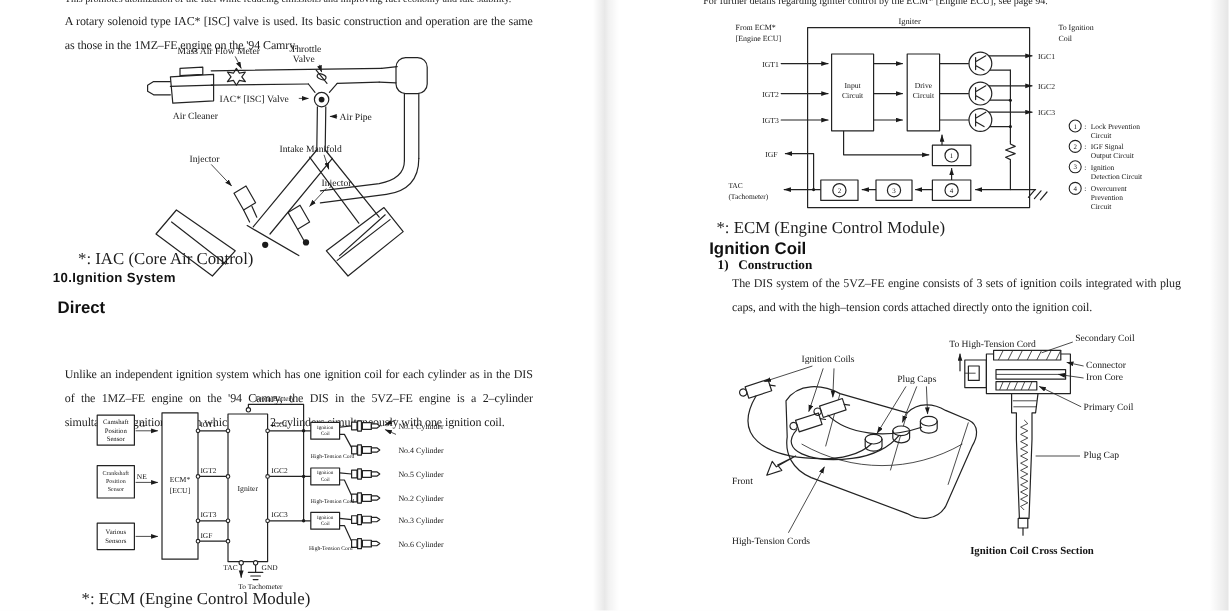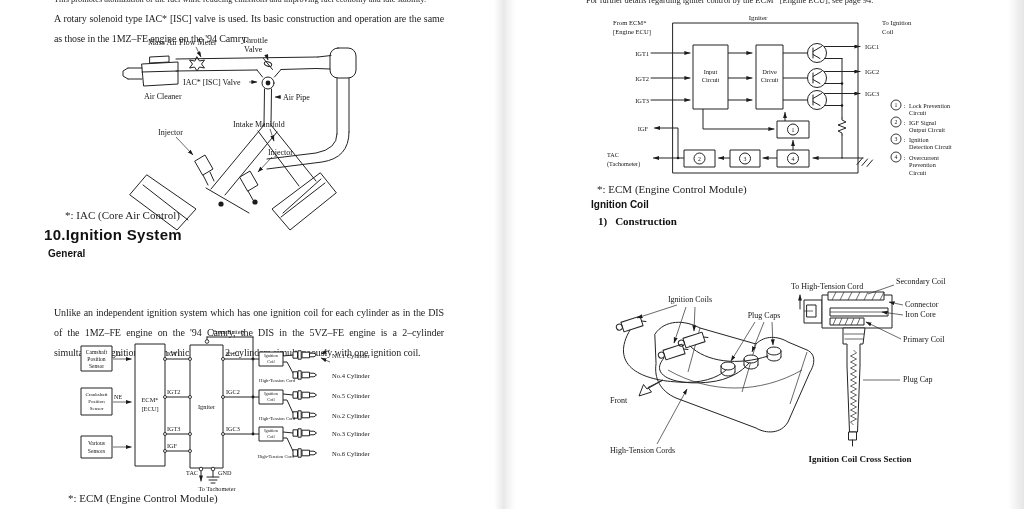--- a/index.html
+++ b/index.html
@@ -5,23 +5,23 @@
   html,body{margin:0;padding:0;background:#ffffff;}
   #stage{position:relative;width:1024px;height:509px;background:#fdfdfd;overflow:hidden;
          font-family:"Liberation Serif",serif;color:#1c1c1c;}
   .page{position:absolute;top:0;height:509px;background:#ffffff;}
   .gutter{position:absolute;top:0;height:509px;pointer-events:none;
           background:linear-gradient(to right,rgba(0,0,0,0) 0%,rgba(0,0,0,0.09) 45%,rgba(0,0,0,0.05) 62%,rgba(0,0,0,0) 100%);}
   .edge-right{position:absolute;top:0;height:509px;pointer-events:none;
           background:linear-gradient(to right,rgba(0,0,0,0) 0%,rgba(0,0,0,0.10) 100%);}
   .para{position:absolute;text-align:justify;font-size:10px;line-height:20px;letter-spacing:-0.1px;color:#1e1e1e;}
   .cutline{position:absolute;font-size:8.4px;white-space:nowrap;color:#222;}
-  .h-section{position:absolute;font-family:"Liberation Sans",sans-serif;font-weight:bold;font-size:15px;letter-spacing:0.3px;color:#111;}
-  .h-sub{position:absolute;font-family:"Liberation Sans",sans-serif;font-weight:bold;font-size:10px;color:#111;text-align:right;}
-  .fnote{position:absolute;font-size:11px;color:#1e1e1e;}
+  .h-section{position:absolute;font-family:"Liberation Sans",sans-serif;font-weight:bold;font-size:11px;letter-spacing:0.3px;color:#111;}
+  .h-sub{position:absolute;font-family:"Liberation Sans",sans-serif;font-weight:bold;font-size:14px;color:#111;text-align:right;}
+  .fnote{position:absolute;font-size:14px;color:#1e1e1e;}
   .cons{position:absolute;font-weight:bold;font-size:11px;color:#111;}
   .cons .gap{display:inline-block;width:8px;}
   svg{position:absolute;overflow:visible;}
   svg .ln{stroke:#232323;fill:none;stroke-width:1;stroke-linecap:round;stroke-linejoin:round;}
   svg .lnf{stroke:#232323;fill:#ffffff;stroke-width:1;stroke-linejoin:round;}
   svg .thin{stroke:#2a2a2a;fill:none;stroke-width:0.7;}
   svg .dot{fill:#1b1b1b;stroke:none;}
   svg .oc{fill:#ffffff;stroke:#232323;stroke-width:0.9;}
   svg text{fill:#151515;font-family:"Liberation Serif",serif;}
   .t9b{font-size:9px;font-weight:bold;}
@@ -95,21 +95,21 @@
     <text class="t8" x="144" y="71">Air Cleaner</text>
     <text class="t8" x="283" y="72">Air Pipe</text>
     <text class="t8" x="233" y="99">Intake Manifold</text>
     <text class="t8" x="158" y="107">Injector</text>
     <text class="t8" x="268" y="127">Injector</text>
   </svg>
 
   <div class="fnote" style="left:65px;top:209px;">*: IAC (Core Air Control)</div>
 
   <div class="h-section" style="left:44px;top:226px;">10.Ignition System</div>
-  <div class="h-sub" style="left:48px;top:248px;">General</div>
+  <div class="h-sub" style="left:48px;top:248px;">Direct</div>
 
   <div class="para" style="left:54px;top:291px;width:390px;margin-top:12px;">Unlike an independent ignition system which has one ignition coil for each cylinder as in the DIS of the 1MZ–FE engine on the '94 Camry, the DIS in the 5VZ–FE engine is a 2–cylinder simultaneous ignition system which ignites 2–cylinders simultaneously with one ignition coil.</div>
 
   <svg style="left:60px;top:320px;" width="420" height="186" viewBox="0 0 420 186">
     <defs>
       <marker id="a2" markerWidth="6.5" markerHeight="5" refX="5.6" refY="2" orient="auto" markerUnits="userSpaceOnUse">
         <path d="M0,0 L6,2 L0,4 Z" fill="#1b1b1b"></path>
       </marker>
       <g id="plugsym" class="lnf">
         <rect x="0" y="-3.2" width="4.5" height="6.4"></rect>
@@ -317,20 +317,21 @@
       <text class="t62" x="314" y="164.5">Circuit</text>
     </g>
   </svg>
 
   <div class="fnote" style="left:597px;top:183px;">*: ECM (Engine Control Module)</div>
 
   <div class="h-sub" style="left:591px;top:199px;">Ignition Coil</div>
   <div class="cons" style="left:598px;top:215px;">
     <span>1)</span><span class="gap"></span><span>Construction</span>
   </div>
+  <div class="para" style="left:610px;top:227px;width:374px;">The DIS system of the 5VZ–FE engine consists of 3 sets of ignition coils integrated with plug caps, and with the high–tension cords attached directly onto the ignition coil.</div>
 
   <svg style="left:560px;top:272px;" width="460" height="200" viewBox="0 0 460 200">
     <defs>
       <marker id="a4" markerWidth="6.5" markerHeight="5" refX="5.6" refY="2" orient="auto" markerUnits="userSpaceOnUse">
         <path d="M0,0 L6,2 L0,4 Z" fill="#1b1b1b"></path>
       </marker>
     </defs>
     <g>
       <path class="ln" d="M95,62 C105,47 125,48 140,56 L196,72 C205,63 218,64 228,70 L247,78 C256,82 255,92 250,100 L228,150 C221,162 206,162 196,156 L116,126 C100,119 94,106 96,92 Z"></path>
       <path class="thin" d="M140,56 L128,100 M196,72 L182,120 M247,80 L230,132 M108,98 C150,122 200,122 242,98"></path>

